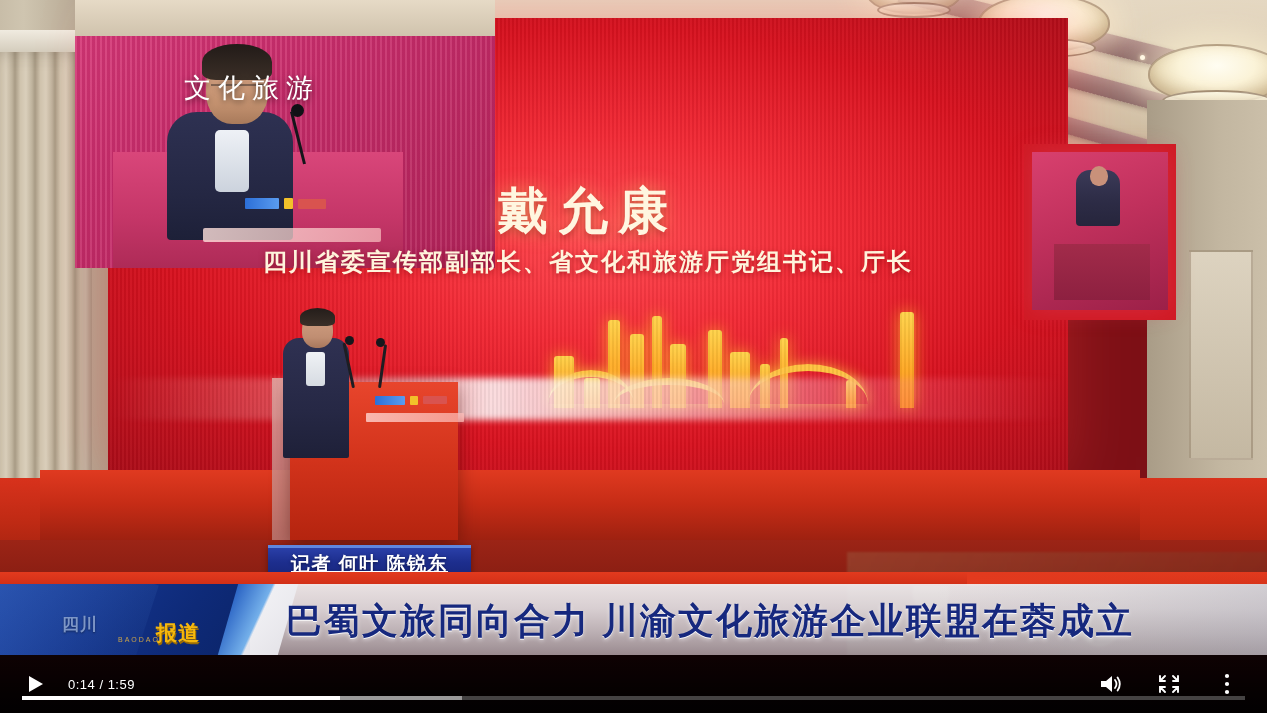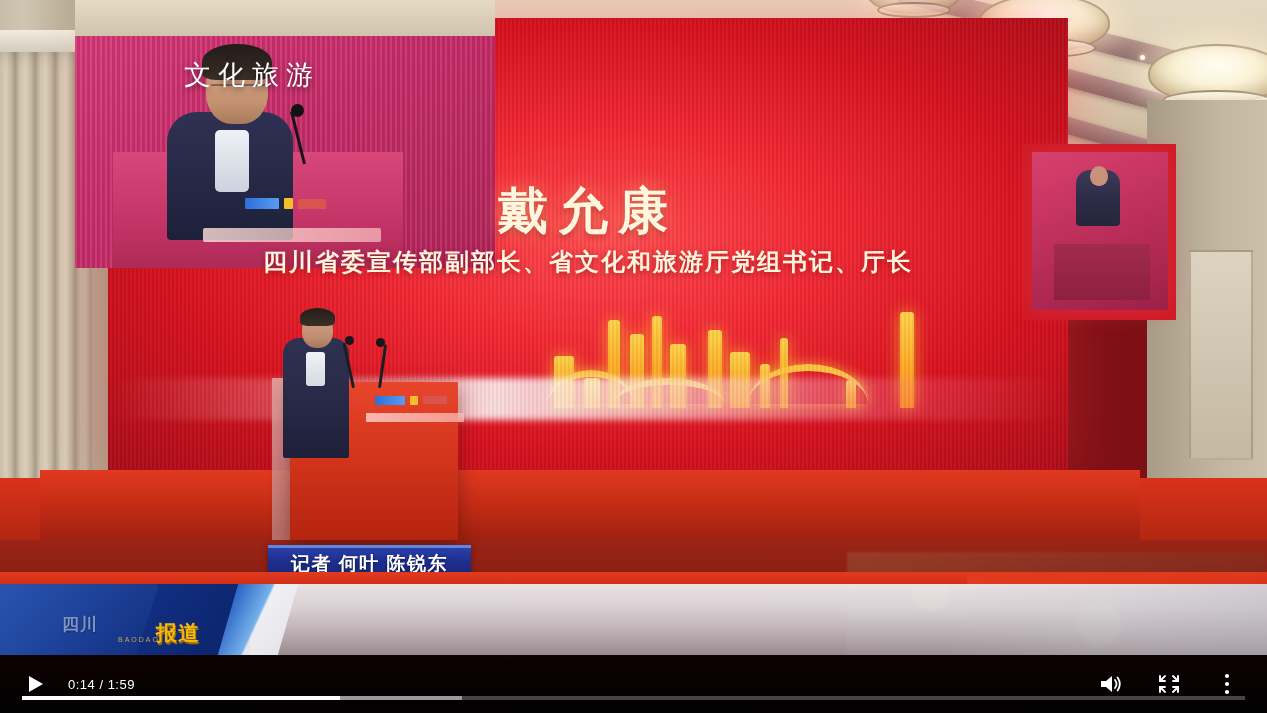--- a/index.html
+++ b/index.html
@@ -276,21 +276,21 @@
     position: absolute; left: 228px; top: 110px; width: 3px; height: 54px;
     background: #15151a; transform: rotate(-14deg); transform-origin: bottom;
   }
   .pip-mic-head {
     position: absolute; left: 216px; top: 104px; width: 13px; height: 13px;
     border-radius: 50%; background: #111116;
   }
 
   
   .channel-bug {
-    position: absolute; left: 88px; top: 47px;
+    position: absolute; left: 88px; top: 60px;
     display: flex; align-items: center; gap: 14px;
     z-index: 20;
   }
   .bug-mark { position: relative; width: 82px; height: 56px; }
   .bug-mark .sw {
     position: absolute;
     border: 9px solid transparent;
     border-radius: 50%;
   }
   .sw1 {
@@ -335,20 +335,21 @@
     position: absolute; left: 268px; top: 545px; width: 203px; height: 34px;
     background: linear-gradient(180deg, #2a3fa8 0%, #1d2e8e 45%, #16247a 100%);
     border-top: 3px solid #5f86e0;
     display: flex; align-items: center; justify-content: center;
     z-index: 30;
     box-shadow: 0 2px 6px rgba(0,0,0,.35);
   }
   .reporter-banner span {
     color: #fff; font-size: 19px; font-weight: 700; letter-spacing: 1.5px;
     text-shadow: 0 1px 3px rgba(0,0,0,.5);
+    text-decoration: underline;
   }
 
   
   .lower-third {
     position: absolute; left: 0; bottom: 0; width: 1267px; height: 83px;
     z-index: 40;
   }
   .lt-redstrip {
     position: absolute; left: 0; top: 0; width: 1267px; height: 14px;
     background: linear-gradient(180deg, #e23a1e 0%, #cf2e16 100%);
@@ -567,20 +568,21 @@
     </div>
 
     <div class="lower-third">
       <div class="lt-redstrip"></div>
       <div class="lt-bar"></div>
       <div class="lt-logoblock"></div>
       <div class="lt-slant"></div>
       <div class="logo-sichuan">四川</div>
       <div class="logo-pinyin">BAODAO</div>
       <div class="logo-baodao">报道</div>
+      <div class="lt-headline">巴蜀文旅同向合力 川渝文化旅游企业联盟在蓉成立</div>
     </div>
 
   </div>
 
   <div id="player-bar">
 
     <div class="pc-left">
       <div class="ctrl-icon">
         <svg width="16" height="18" viewBox="0 0 16 18" aria-hidden="true">
           <polygon points="1,1 15,9 1,17" fill="#ffffff"></polygon>

